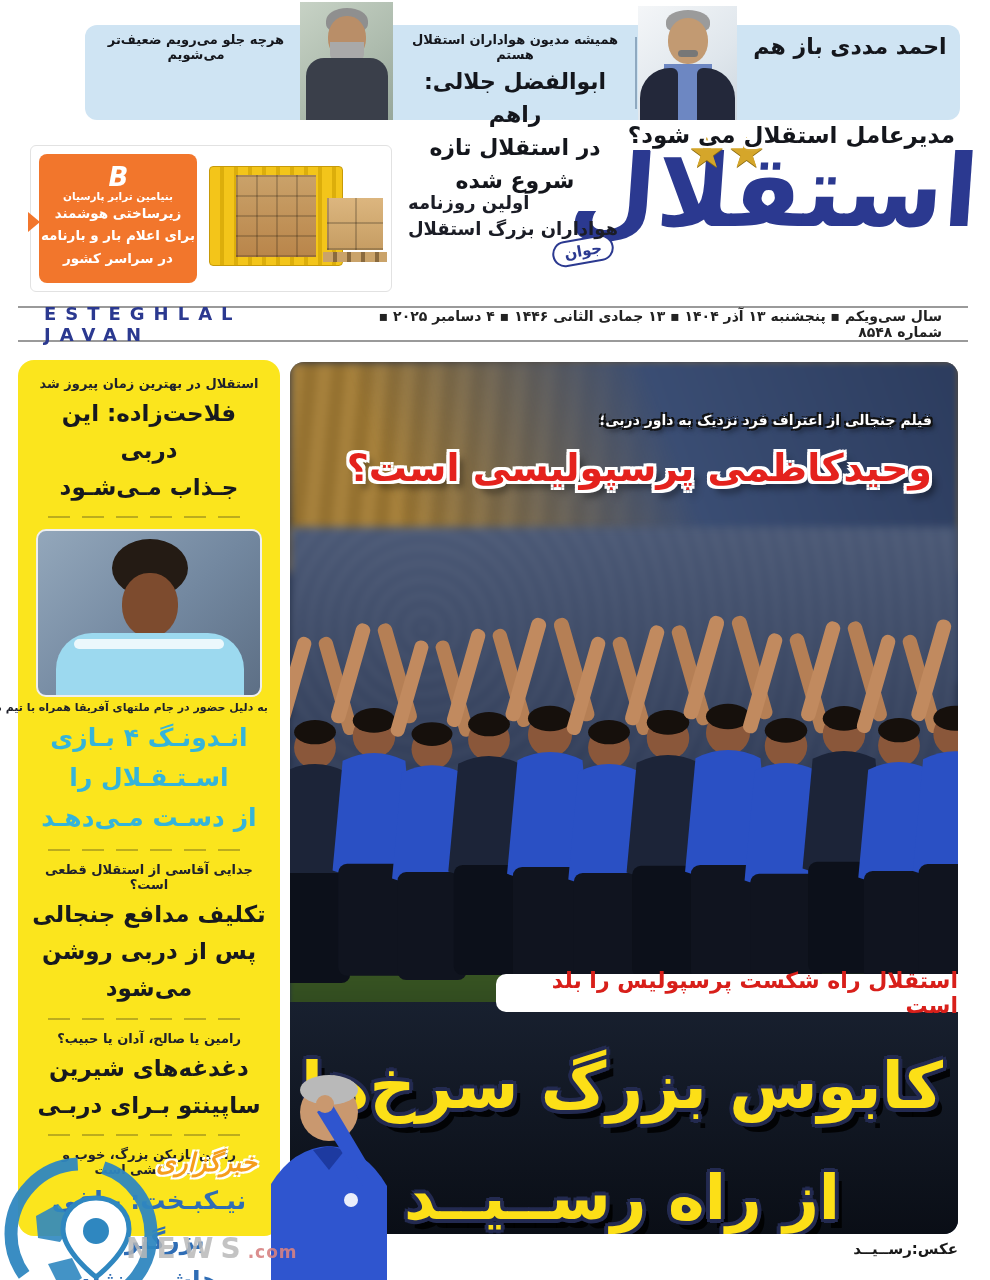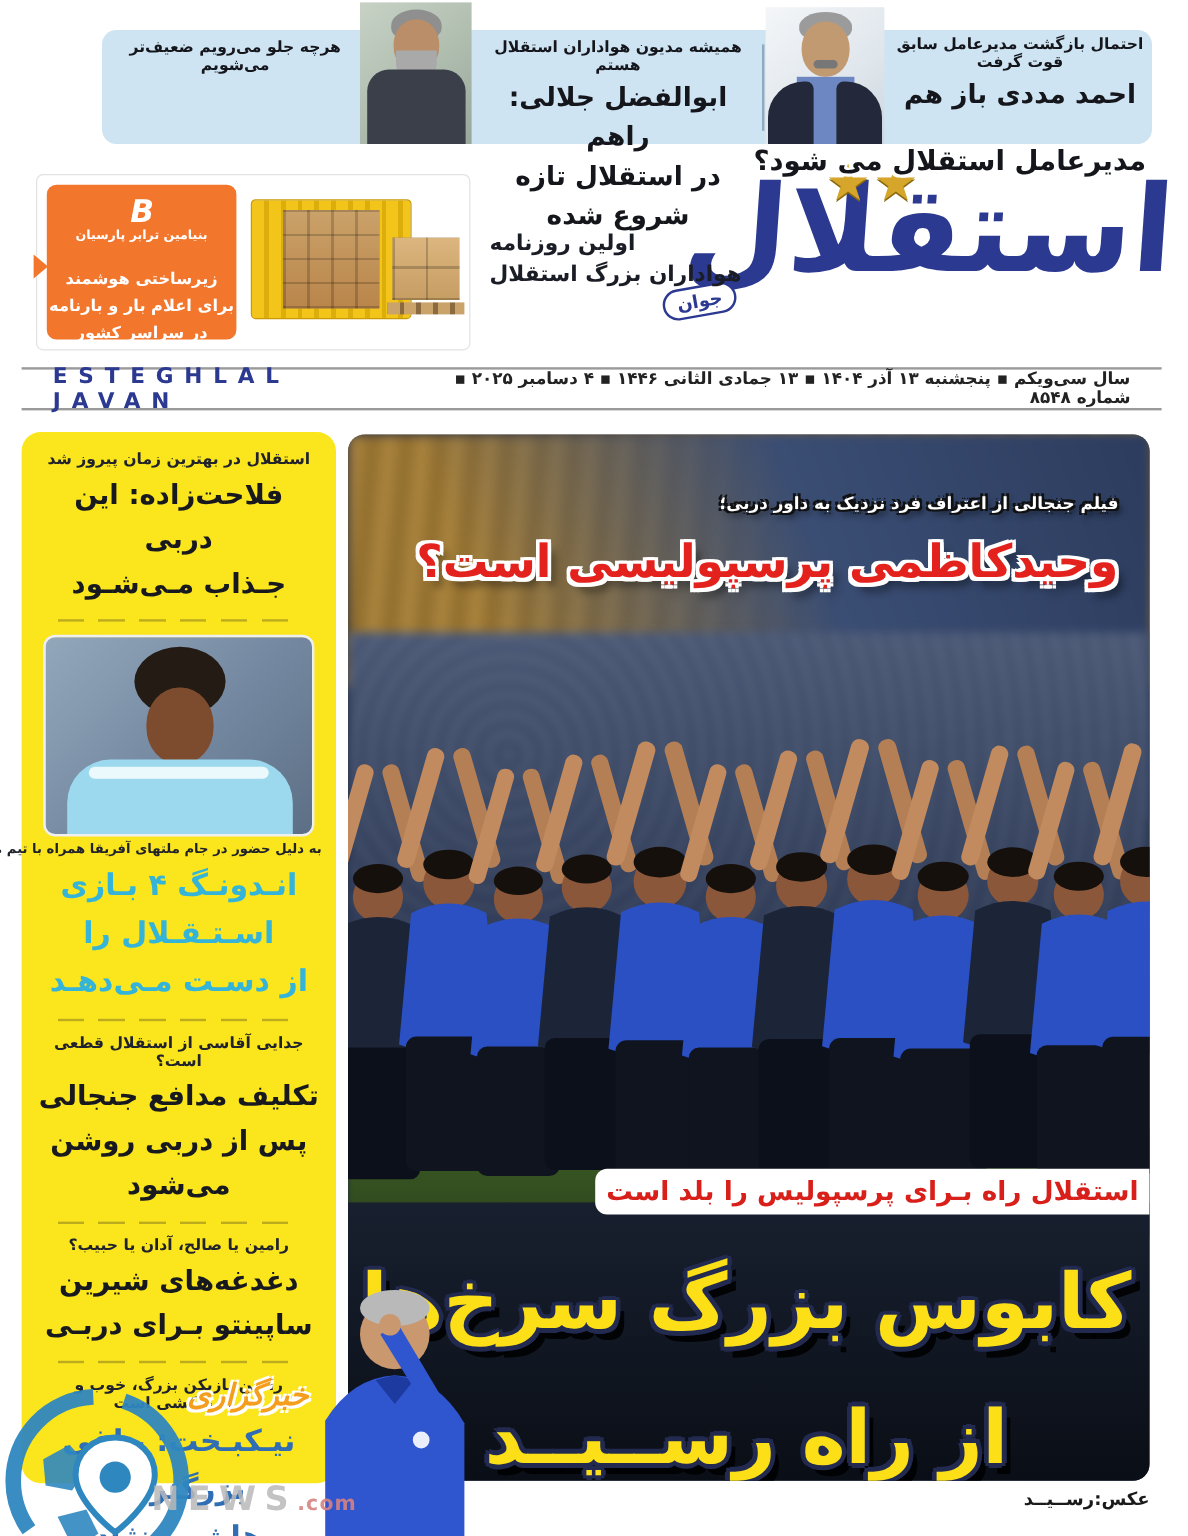--- a/index.html
+++ b/index.html
@@ -32,21 +32,21 @@
   .p2 .pr-shirt{position:absolute;left:26px;top:58px;width:48px;height:56px;background:#6d87c2;}
   .p2 .pr-body{left:2px;top:62px;width:38px;height:52px;background:#23283a;border-radius:30px 6px 0 0;}
   .p2 .pr-body2{position:absolute;right:2px;top:62px;width:38px;height:52px;background:#23283a;border-radius:6px 30px 0 0;}
 
   
   .ad{position:absolute;left:30px;top:145px;width:360px;height:145px;background:#fff;border:1px solid #e2e2e2;border-radius:6px;}
   .ad-orange{position:absolute;left:8px;top:8px;width:158px;height:129px;background:#f2762c;border-radius:8px;color:#fff;direction:rtl;text-align:center;}
   .ad-orange::after{content:"";position:absolute;left:-11px;top:58px;border-top:10px solid transparent;border-bottom:10px solid transparent;border-right:12px solid #f2762c;transform:rotate(180deg);}
   .ad-logo{font-size:26px;font-weight:bold;font-style:italic;margin-top:8px;letter-spacing:-1px;}
   .ad-brand{font-size:10.5px;font-weight:bold;margin-top:-2px;}
-  .ad-lines{font-size:13.5px;font-weight:bold;line-height:1.65;margin-top:20px;}
+  .ad-lines{font-size:13.5px;font-weight:bold;line-height:1.65;margin-top:0;}
   .ad-lines .line{display:block;}
   .crate{position:absolute;left:178px;top:20px;width:132px;height:98px;border-radius:4px;
     background:repeating-linear-gradient(90deg,#f3c51a 0 10px,#dcae0b 10px 14px);border:1px solid #c79a08;}
   .crate-open{position:absolute;left:26px;top:8px;width:80px;height:82px;background:#8a6a3e;
     background-image:repeating-linear-gradient(0deg,rgba(0,0,0,.18) 0 2px,transparent 2px 20px),repeating-linear-gradient(90deg,rgba(0,0,0,.18) 0 2px,transparent 2px 20px),linear-gradient(#caa26a,#b9854a);}
   .pallet{position:absolute;left:296px;top:52px;width:56px;height:66px;}
   .pallet .boxes{position:absolute;left:0;top:0;width:56px;height:52px;
     background-image:repeating-linear-gradient(0deg,rgba(0,0,0,.2) 0 2px,transparent 2px 26px),repeating-linear-gradient(90deg,rgba(0,0,0,.2) 0 2px,transparent 2px 28px),linear-gradient(#dcb67f,#c69d63);}
   .pallet .base{position:absolute;left:-4px;bottom:2px;width:64px;height:10px;background:repeating-linear-gradient(90deg,#caa36a 0 10px,#8a6a3e 10px 14px);}
 
@@ -144,21 +144,20 @@
 
   <div class="portrait p2">
     <div class="pr-hair"></div>
     <div class="pr-face"></div>
     <div class="pr-mustache"></div>
     <div class="pr-shirt"></div>
     <div class="pr-body"></div>
     <div class="pr-body2"></div>
   </div>
   <div class="ts-item" style="left:742px;top:30px;width:216px;">
-    <div class="ts-kicker">احتمال بازگشت مدیرعامل سابق قوت گرفت</div>
     <div class="ts-headline">
       <span class="line">احمد مددی باز هم</span>
     </div>
   </div>
   <div class="ts3-line2">مدیرعامل استقلال می شود؟</div>
 
   <div class="ad">
     <div class="ad-orange">
       <div class="ad-logo">B</div>
       <div class="ad-brand">بنیامین ترابر پارسیان</div>
@@ -273,21 +272,21 @@
       <use href="#pld" x="334" y="18" width="112" height="370"></use>
       <use href="#pl" x="392" y="8" width="116" height="383"></use>
       <use href="#pl" x="452" y="26" width="112" height="370"></use>
       <use href="#pld" x="510" y="14" width="112" height="370"></use>
       <use href="#pl" x="566" y="28" width="110" height="363"></use>
       <use href="#pl" x="620" y="12" width="114" height="376"></use>
     </svg>
 
     <div class="ov-kicker">فیلم جنجالی از اعتراف فرد نزدیک به داور دربی؛</div>
     <div class="ov-red">وحیدکاظمی پرسپولیسی است؟</div>
-    <div class="ov-strip">استقلال راه بـرای پرسپولیس را بلد است</div>
+    <div class="ov-strip">استقلال راه شکست پرسپولیس را بلد است</div>
     <div class="ov-big ov-big1">کابوس بزرگ سرخ‌ها</div>
     <div class="ov-big ov-big2">از راه رســیــد</div>
   </div>
 
   <div class="credit">عکس:رســیــد</div>
 
   <svg class="salute" viewBox="0 0 192 230">
     <path d="M38 134 Q60 98 96 96 Q132 98 154 136 L154 230 L38 230 Z" fill="#2f55cf"></path>
     <path d="M80 100 L96 120 L112 100 L96 96 Z" fill="#1d3aa0"></path>
     <circle cx="96" cy="62" r="29" fill="#c9986f"></circle>

